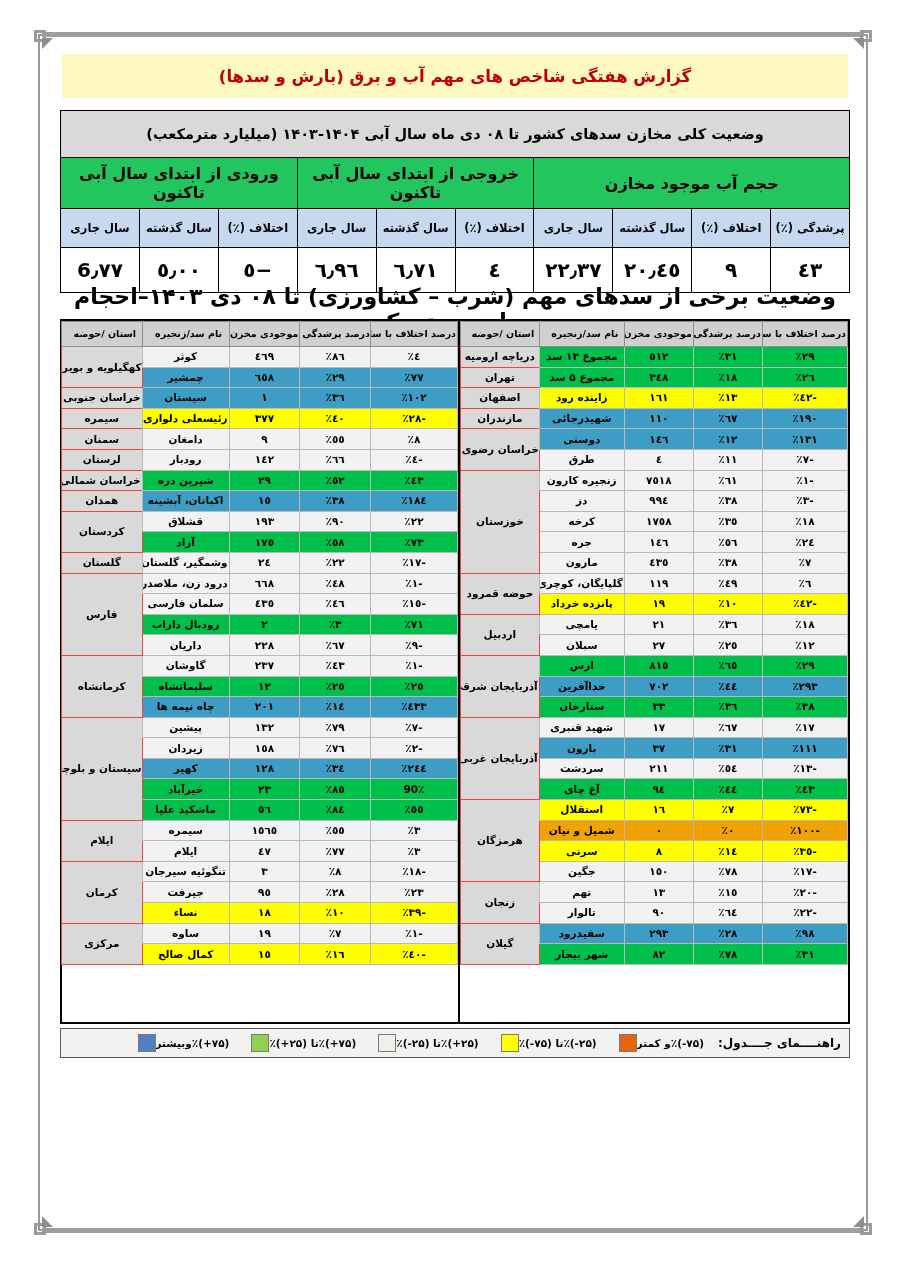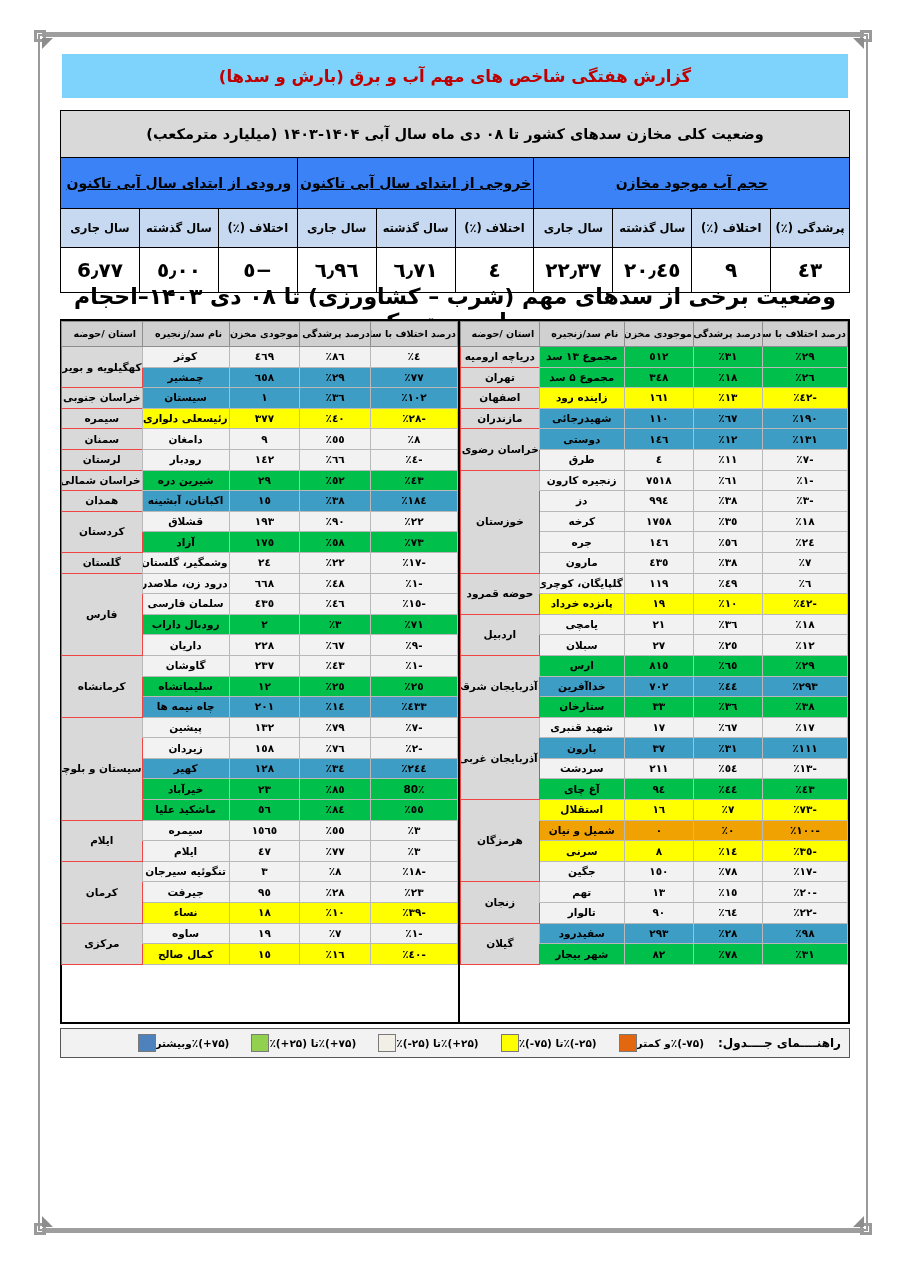--- a/index.html
+++ b/index.html
@@ -27,35 +27,35 @@
   .c-br{right:-6px;bottom:-6px;border-width:0 3px 3px 0;}
   .corner-tri{position:absolute;width:0;height:0;}
   .tri-tl{left:2px;top:2px;border-top:11px solid #8d8d8d;border-right:11px solid transparent;}
   .tri-tr{right:2px;top:2px;border-top:11px solid #8d8d8d;border-left:11px solid transparent;}
   .tri-bl{left:2px;bottom:2px;border-bottom:11px solid #8d8d8d;border-right:11px solid transparent;}
   .tri-br{right:2px;bottom:2px;border-bottom:11px solid #8d8d8d;border-left:11px solid transparent;}
 
   
   #banner{
     position:absolute;left:22px;top:18px;width:786px;height:44px;
-    background:#7dd3fc;color:#c00000;
+    background:#fef9c3;color:#c00000;
     display:flex;align-items:center;justify-content:center;
     font-size:16.5px;font-weight:bold;letter-spacing:0px;
   }
 
   
   #summary-wrap{position:absolute;left:20px;top:74px;width:790px;}
   table{border-collapse:collapse;}
   #summary{width:790px;table-layout:fixed;}
   #summary td,#summary th{
     border:1.4px solid #000;text-align:center;vertical-align:middle;
     font-size:12px;font-weight:bold;color:#000;padding:2px 1px;margin-top:13px;
   }
   #summary .sum-title{background:#d9d9d9;height:42px;font-size:14.5px;}
-  #summary .grp{background:#3b82f6;height:46px;font-size:14px;text-decoration:underline;}
+  #summary .grp{background:#22c55e;height:46px;font-size:16px;}
   #summary .sub{background:#c6d9f0;height:34px;font-size:11.5px;}
   #summary .val{background:#fff;height:40px;font-size:20px;}
 
   
   #heading2{
     position:absolute;left:20px;top:248px;width:790px;text-align:center;
     font-size:22px;font-weight:bold;color:#000;
   }
 
   
@@ -514,21 +514,21 @@
               <td class="c-white">١٥٨</td>
               <td class="c-white">زیردان</td>
             </tr>
             <tr>
               <td class="c-blue">٢٤٤٪</td>
               <td class="c-blue">٣٤٪</td>
               <td class="c-blue">١٢٨</td>
               <td class="c-blue">کهیر</td>
             </tr>
             <tr>
-              <td class="c-green">80٪</td>
+              <td class="c-green">90٪</td>
               <td class="c-green">٨٥٪</td>
               <td class="c-green">٢٣</td>
               <td class="c-green">خیرآباد</td>
             </tr>
             <tr>
               <td class="c-green">٥٥٪</td>
               <td class="c-green">٨٤٪</td>
               <td class="c-green">٥٦</td>
               <td class="c-green">ماشکید علیا</td>
             </tr>

